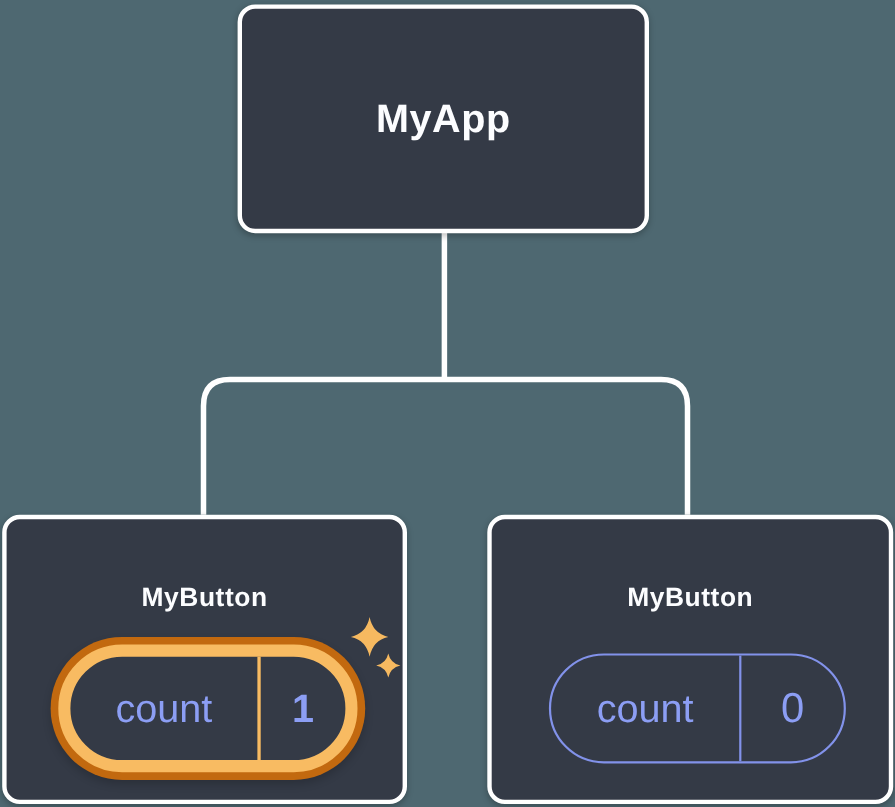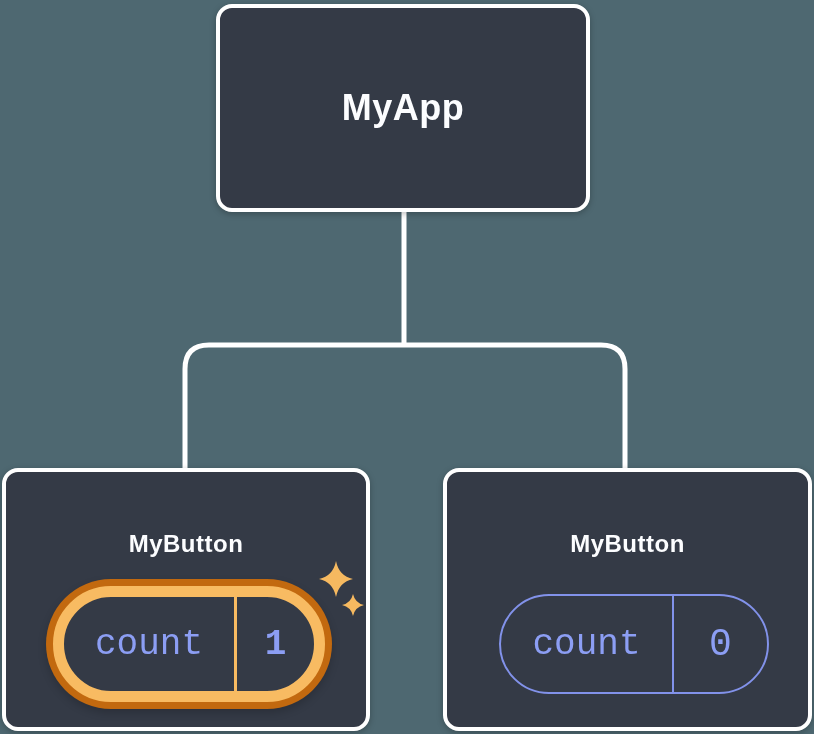--- a/index.html
+++ b/index.html
@@ -32,21 +32,20 @@
     position:absolute;left:0;top:50px;width:100%;height:44px;
     line-height:44px;text-align:center;
     color:#FCFDFF;font-size:24px;font-weight:700;letter-spacing:0.5px;
   }
   .pill{
     position:absolute;
     box-sizing:border-box;
     border-radius:999px;
     display:flex;align-items:center;
     background:#343A46;
-    font-family:Liberation Mono, monospace;
   }
   .pill-highlighted{
     left:47px;top:114px;width:272px;height:116px;
     border:11px solid #F8BB62;
     box-shadow:0 0 0 7px #C2690F, 0 4px 8px 7px rgba(0,0,0,0.18);
   }
   .pill-normal{
     left:52px;top:122px;width:270px;height:100px;
     border:2px solid #8292EA;
   }

